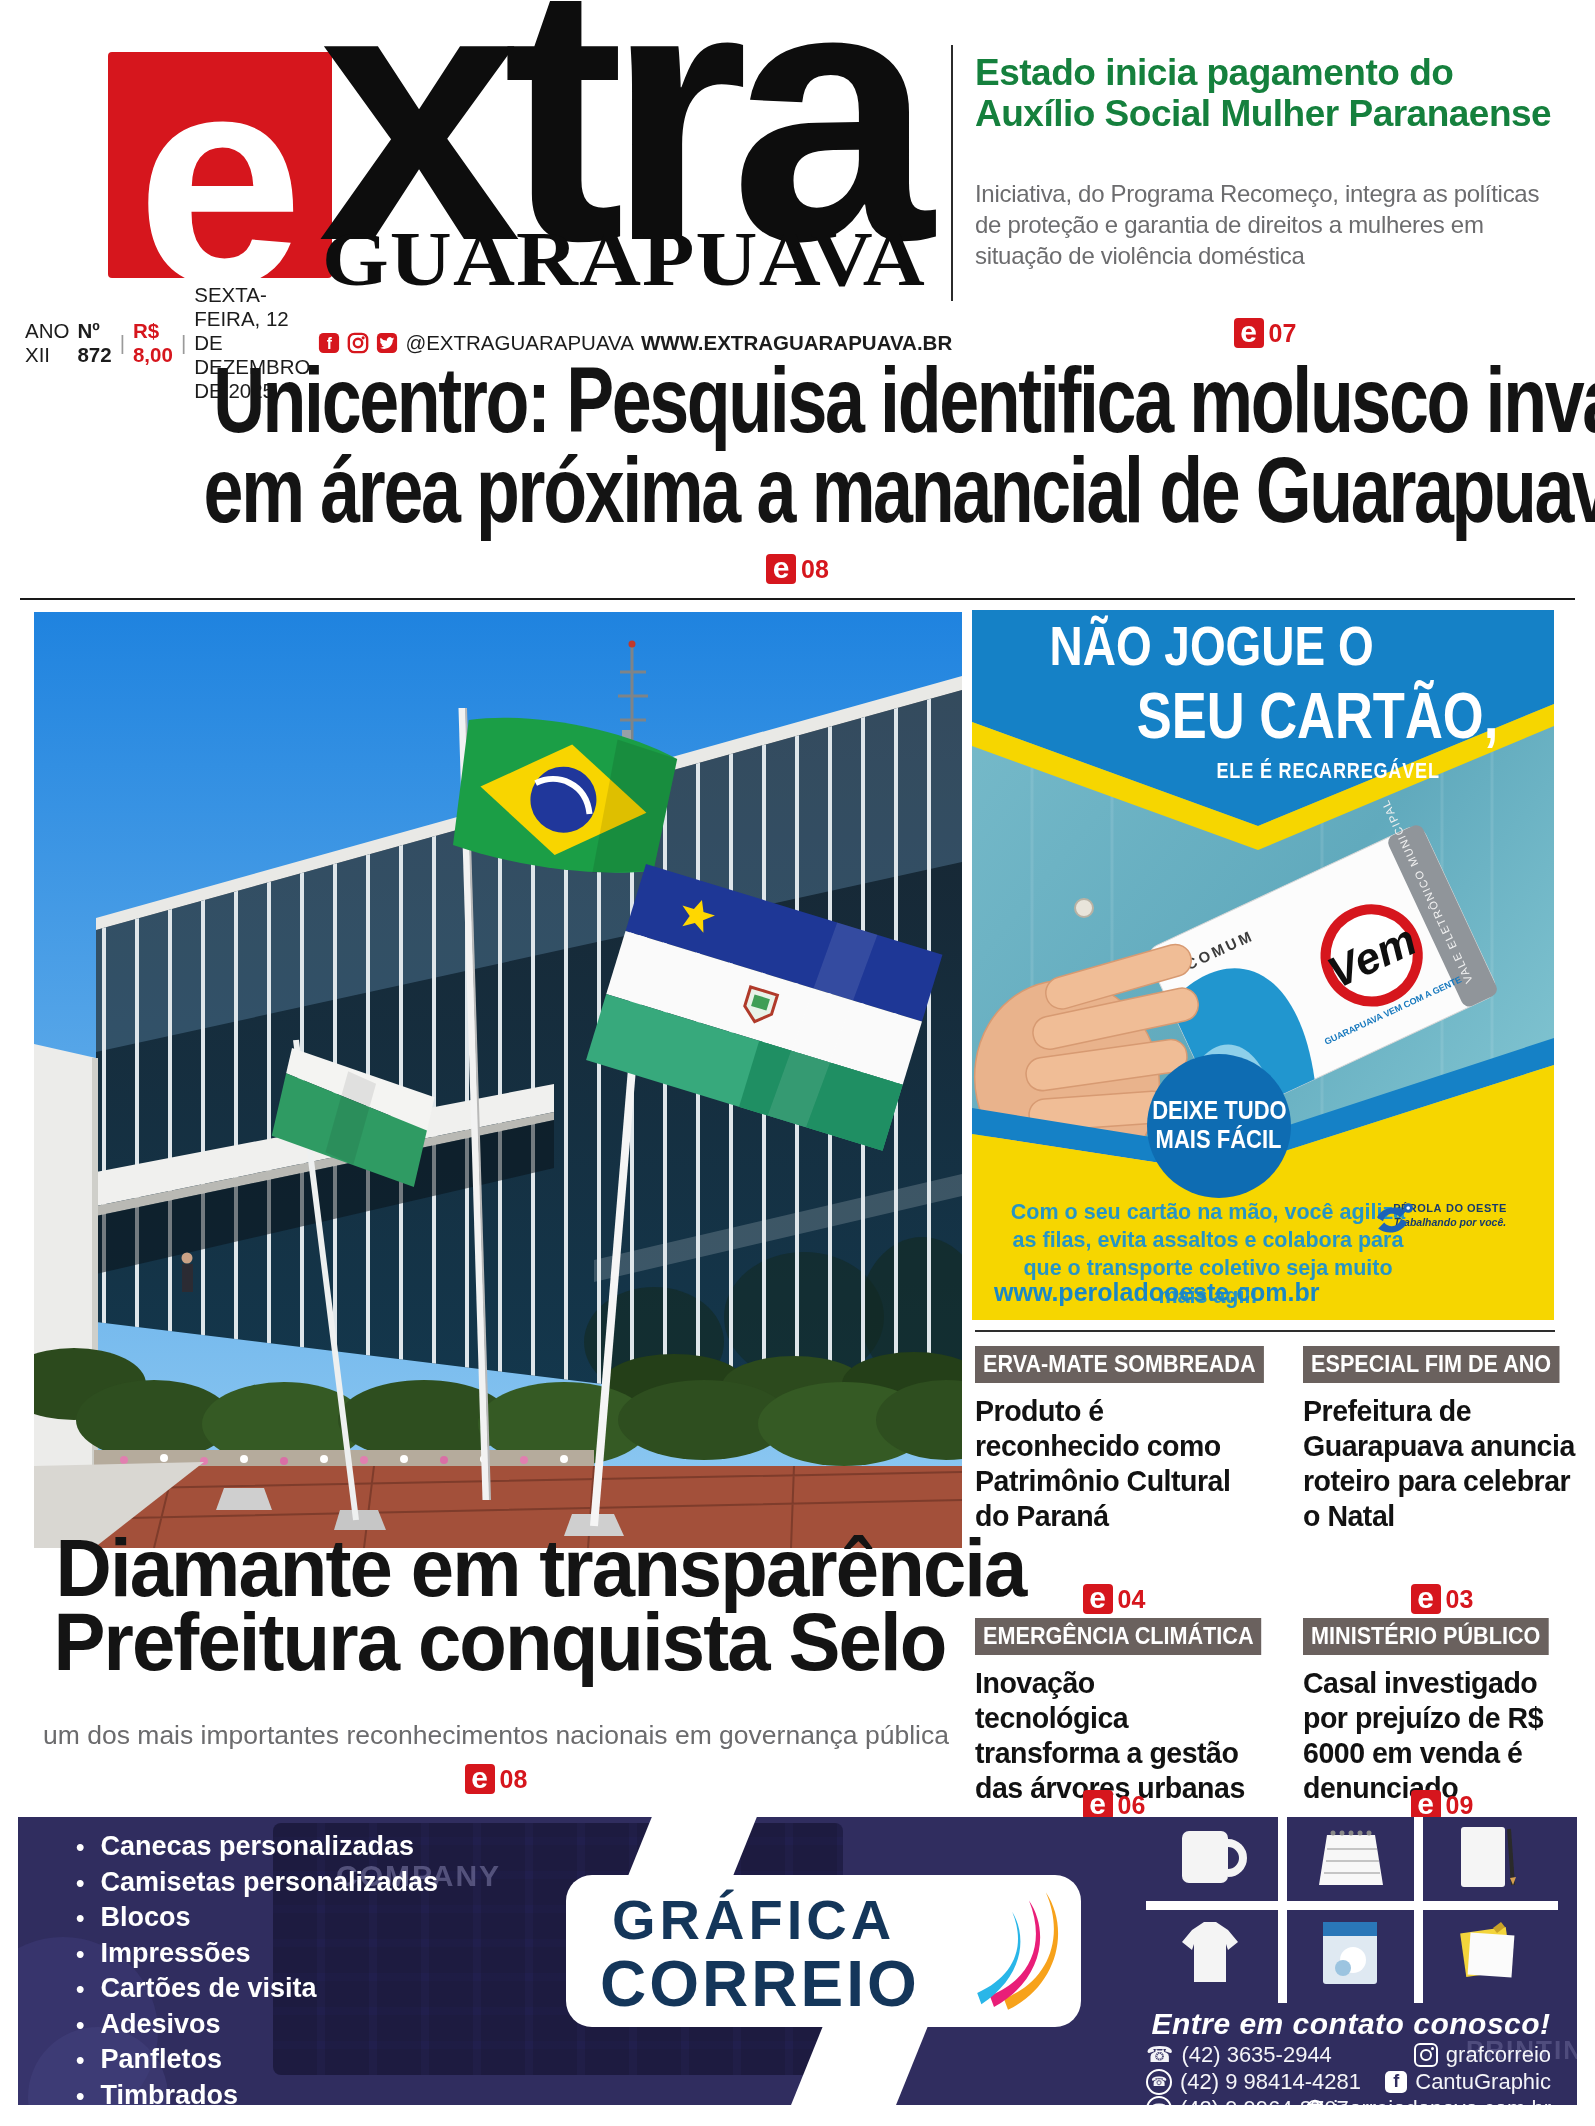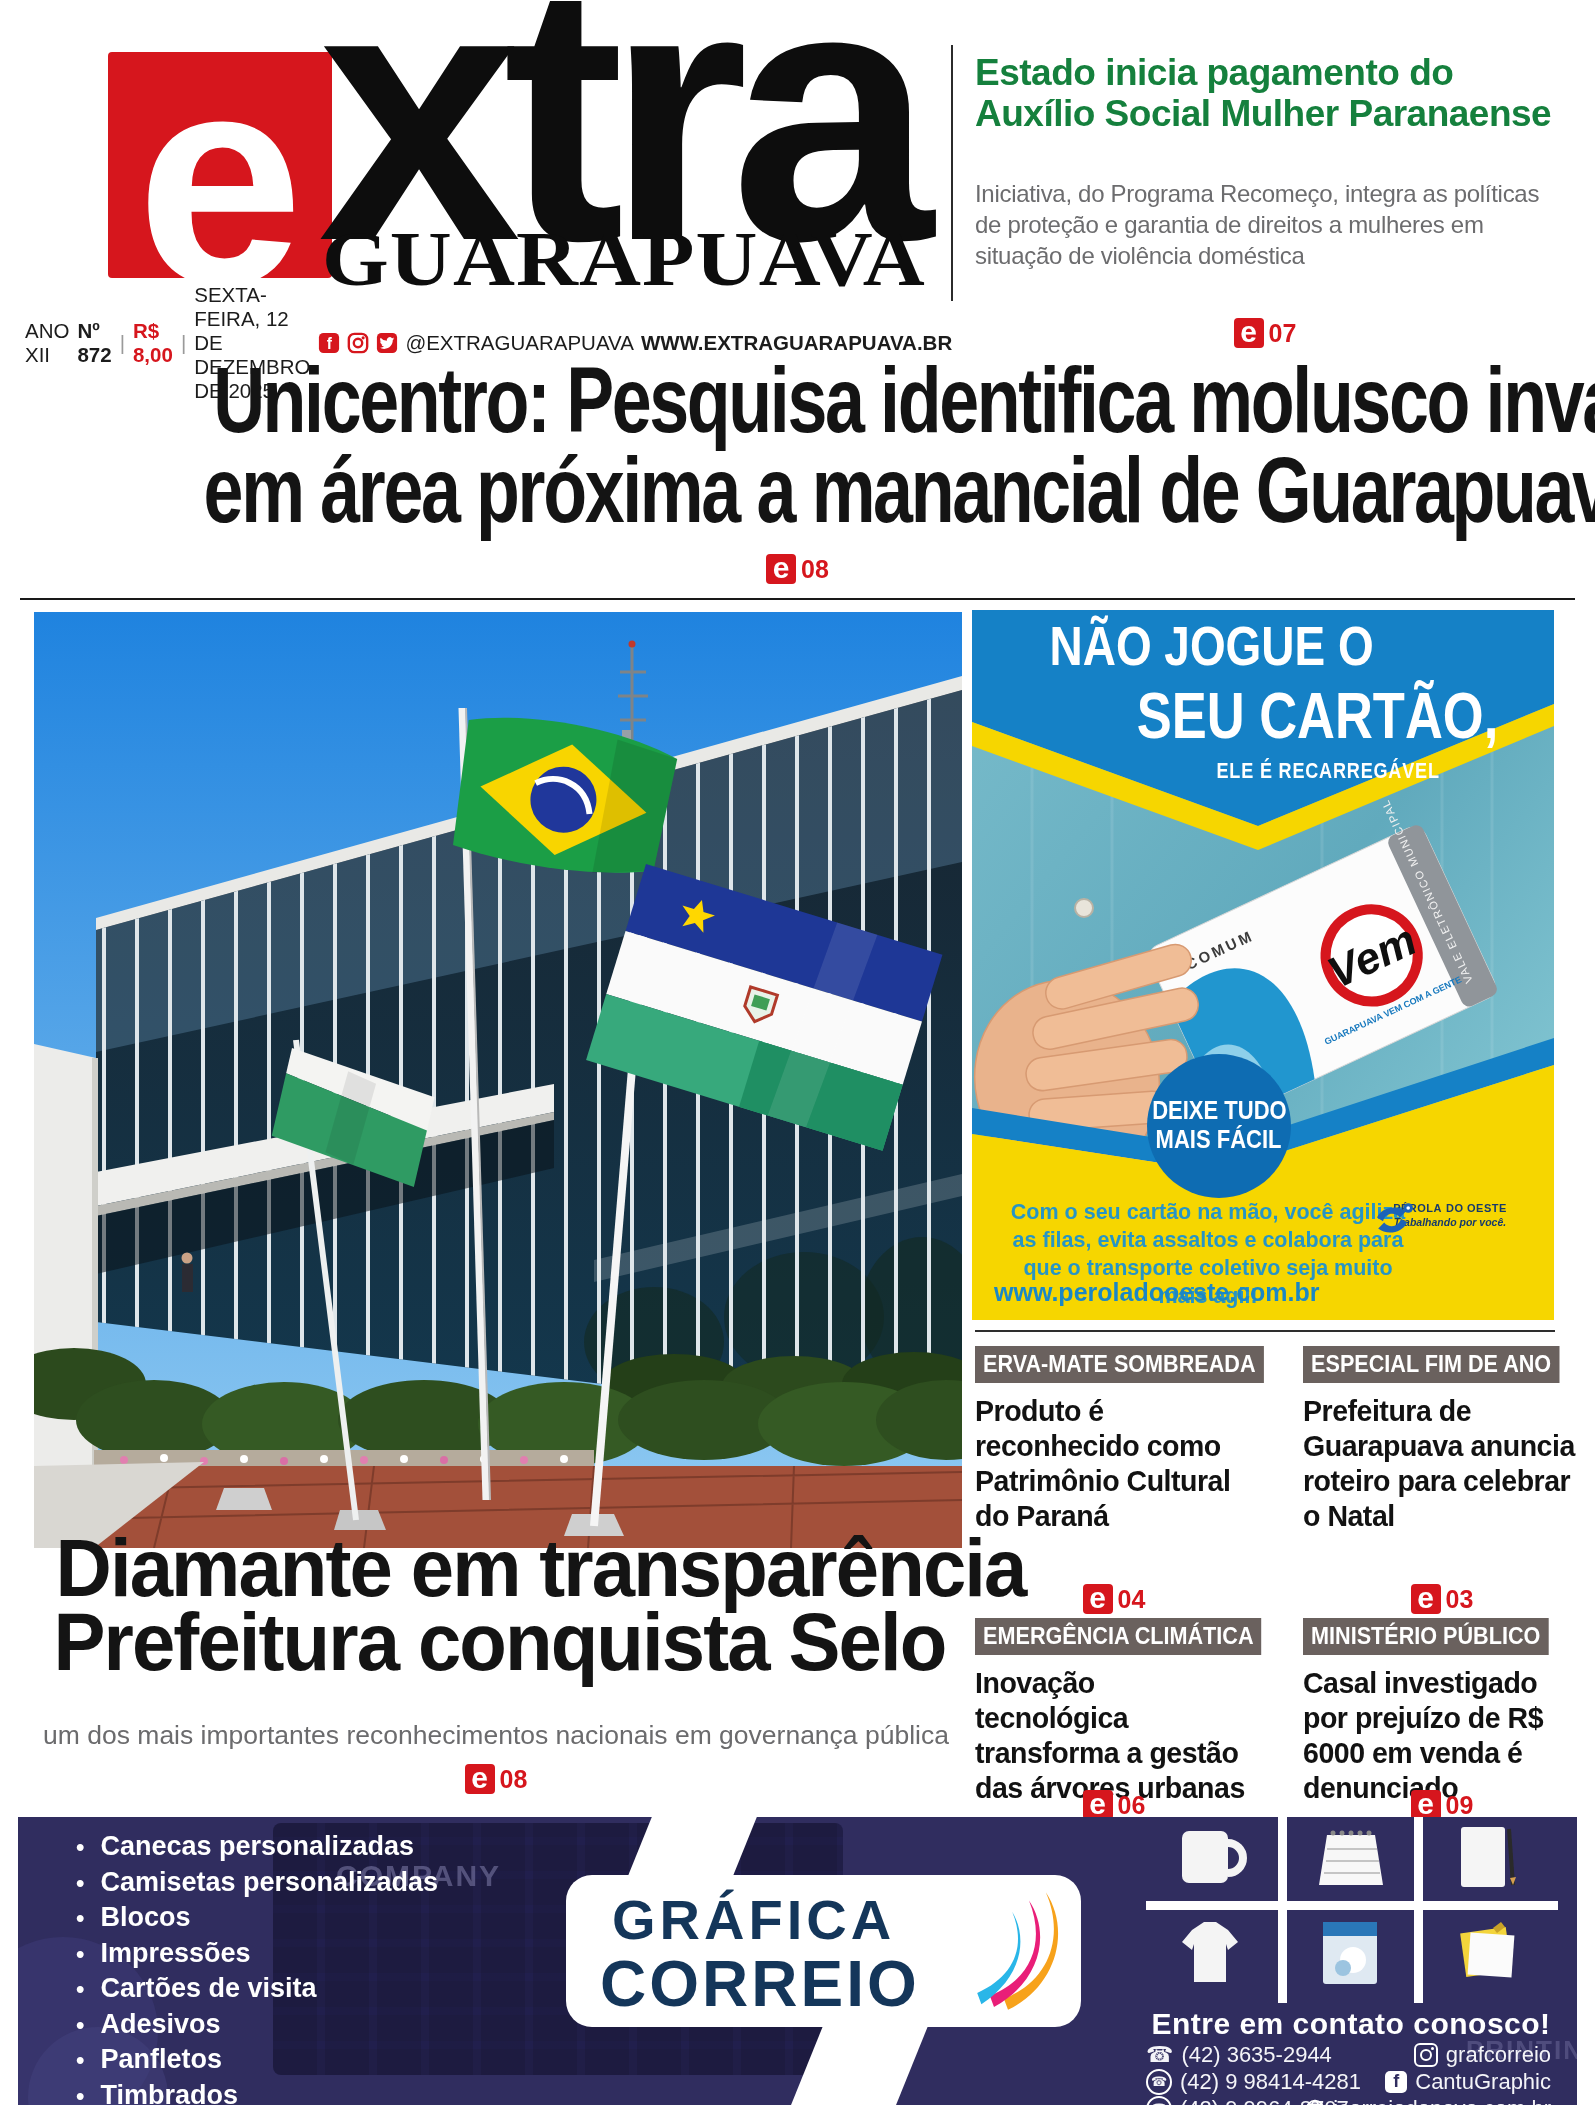--- a/index.html
+++ b/index.html
@@ -100,21 +100,21 @@
   .gads li{color:#fff;font-weight:bold;font-size:27px;line-height:34.5px;display:flex;gap:16px;align-items:baseline;}
   .gads li .dot{color:#fff;font-size:24px;}
   .logo-box{position:absolute;left:548px;top:58px;width:515px;height:152px;background:#fff;border-radius:26px;}
   .logo-box .t1{position:absolute;left:46px;top:12px;font-size:56px;font-weight:bold;letter-spacing:4px;color:#14365a;}
   .logo-box .t2{position:absolute;left:34px;top:72px;font-size:64px;font-weight:bold;letter-spacing:3px;color:#14365a;}
   .logo-box svg{position:absolute;right:10px;top:6px;}
   .pgrid{position:absolute;left:1128px;top:0;width:412px;height:178px;}
   .pgrid .vbar{position:absolute;top:-6px;width:9px;height:192px;background:#fff;}
   .pgrid .hbar{position:absolute;left:0;top:84px;width:412px;height:9px;background:#fff;}
   .pcell{position:absolute;width:126px;height:80px;display:flex;align-items:center;justify-content:center;}
-  .gcta{position:absolute;left:1110px;top:190px;width:446px;text-align:center;color:#fff;font-weight:bold;font-size:30px;letter-spacing:.5px;}
+  .gcta{position:absolute;left:1110px;top:190px;width:446px;text-align:center;color:#fff;font-weight:bold;font-size:30px;letter-spacing:.5px;font-style:italic;}
   .gcontact{position:absolute;color:#f4f4f8;font-size:22px;line-height:27px;}
   .gc-left{left:1128px;top:224px;}
   .gc-right{right:26px;top:224px;text-align:right;}
   .gcontact .row{display:flex;align-items:center;gap:8px;}
   .gc-right .row{justify-content:flex-end;}
   .ic-round{width:22px;height:22px;border:2px solid #fff;border-radius:50%;display:inline-flex;align-items:center;justify-content:center;font-size:13px;}
   .ic-ig{width:20px;height:20px;border:2px solid #fff;border-radius:6px;position:relative;display:inline-block;}
   .ic-ig::before{content:"";position:absolute;left:4px;top:4px;width:8px;height:8px;border:2px solid #fff;border-radius:50%;}
   .ic-ig::after{content:"";position:absolute;right:2px;top:2px;width:3px;height:3px;background:#fff;border-radius:50%;}
   .ic-fb{width:22px;height:22px;background:#fff;color:#302d5f;border-radius:5px;font-weight:bold;font-size:18px;

